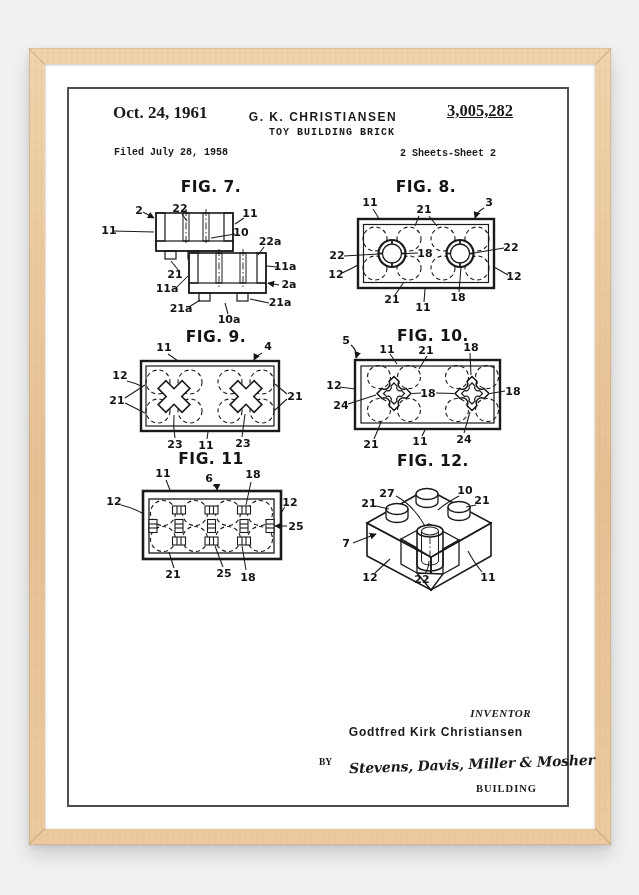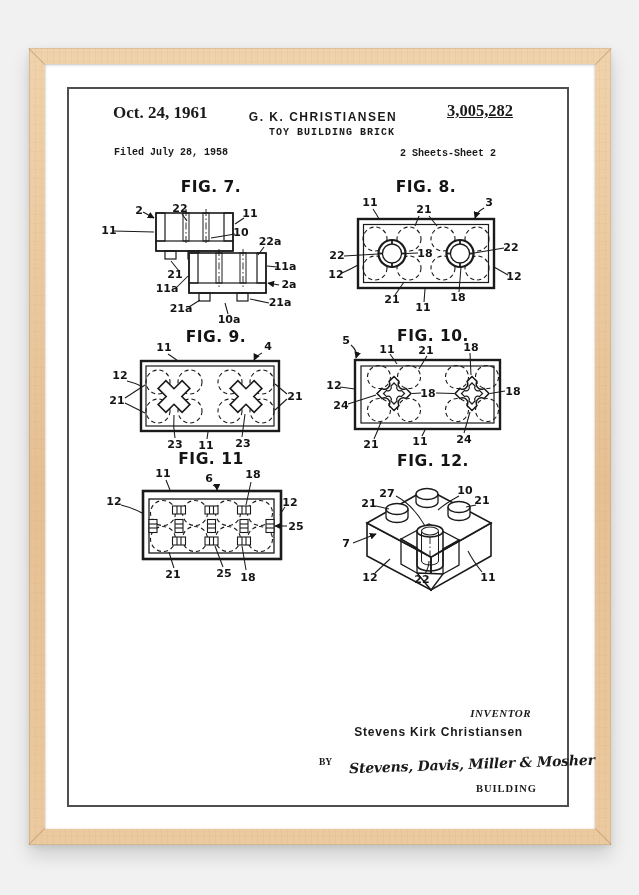--- a/index.html
+++ b/index.html
@@ -393,21 +393,21 @@
             <text class="lbl" x="44" y="60">21</text>
             <text class="lbl" x="157" y="57">21</text>
             <text class="lbl" x="21" y="100">7</text>
             <text class="lbl" x="45" y="134">12</text>
             <text class="lbl" x="97" y="136">22</text>
             <text class="lbl" x="163" y="134">11</text>
           </g>
         </svg>
 
         <div class="abs ft-inventor">INVENTOR</div>
-        <div class="abs ft-name">Stevens Kirk Christiansen</div>
+        <div class="abs ft-name">Godtfred Kirk Christiansen</div>
         <div class="abs ft-by">BY</div>
         <div class="abs ft-sig">Stevens, Davis, Miller &amp; Mosher</div>
         <div class="abs ft-att">BUILDING</div>
 
       </div>
     </div>
   </div>
 </div>
 
 </body></html>

